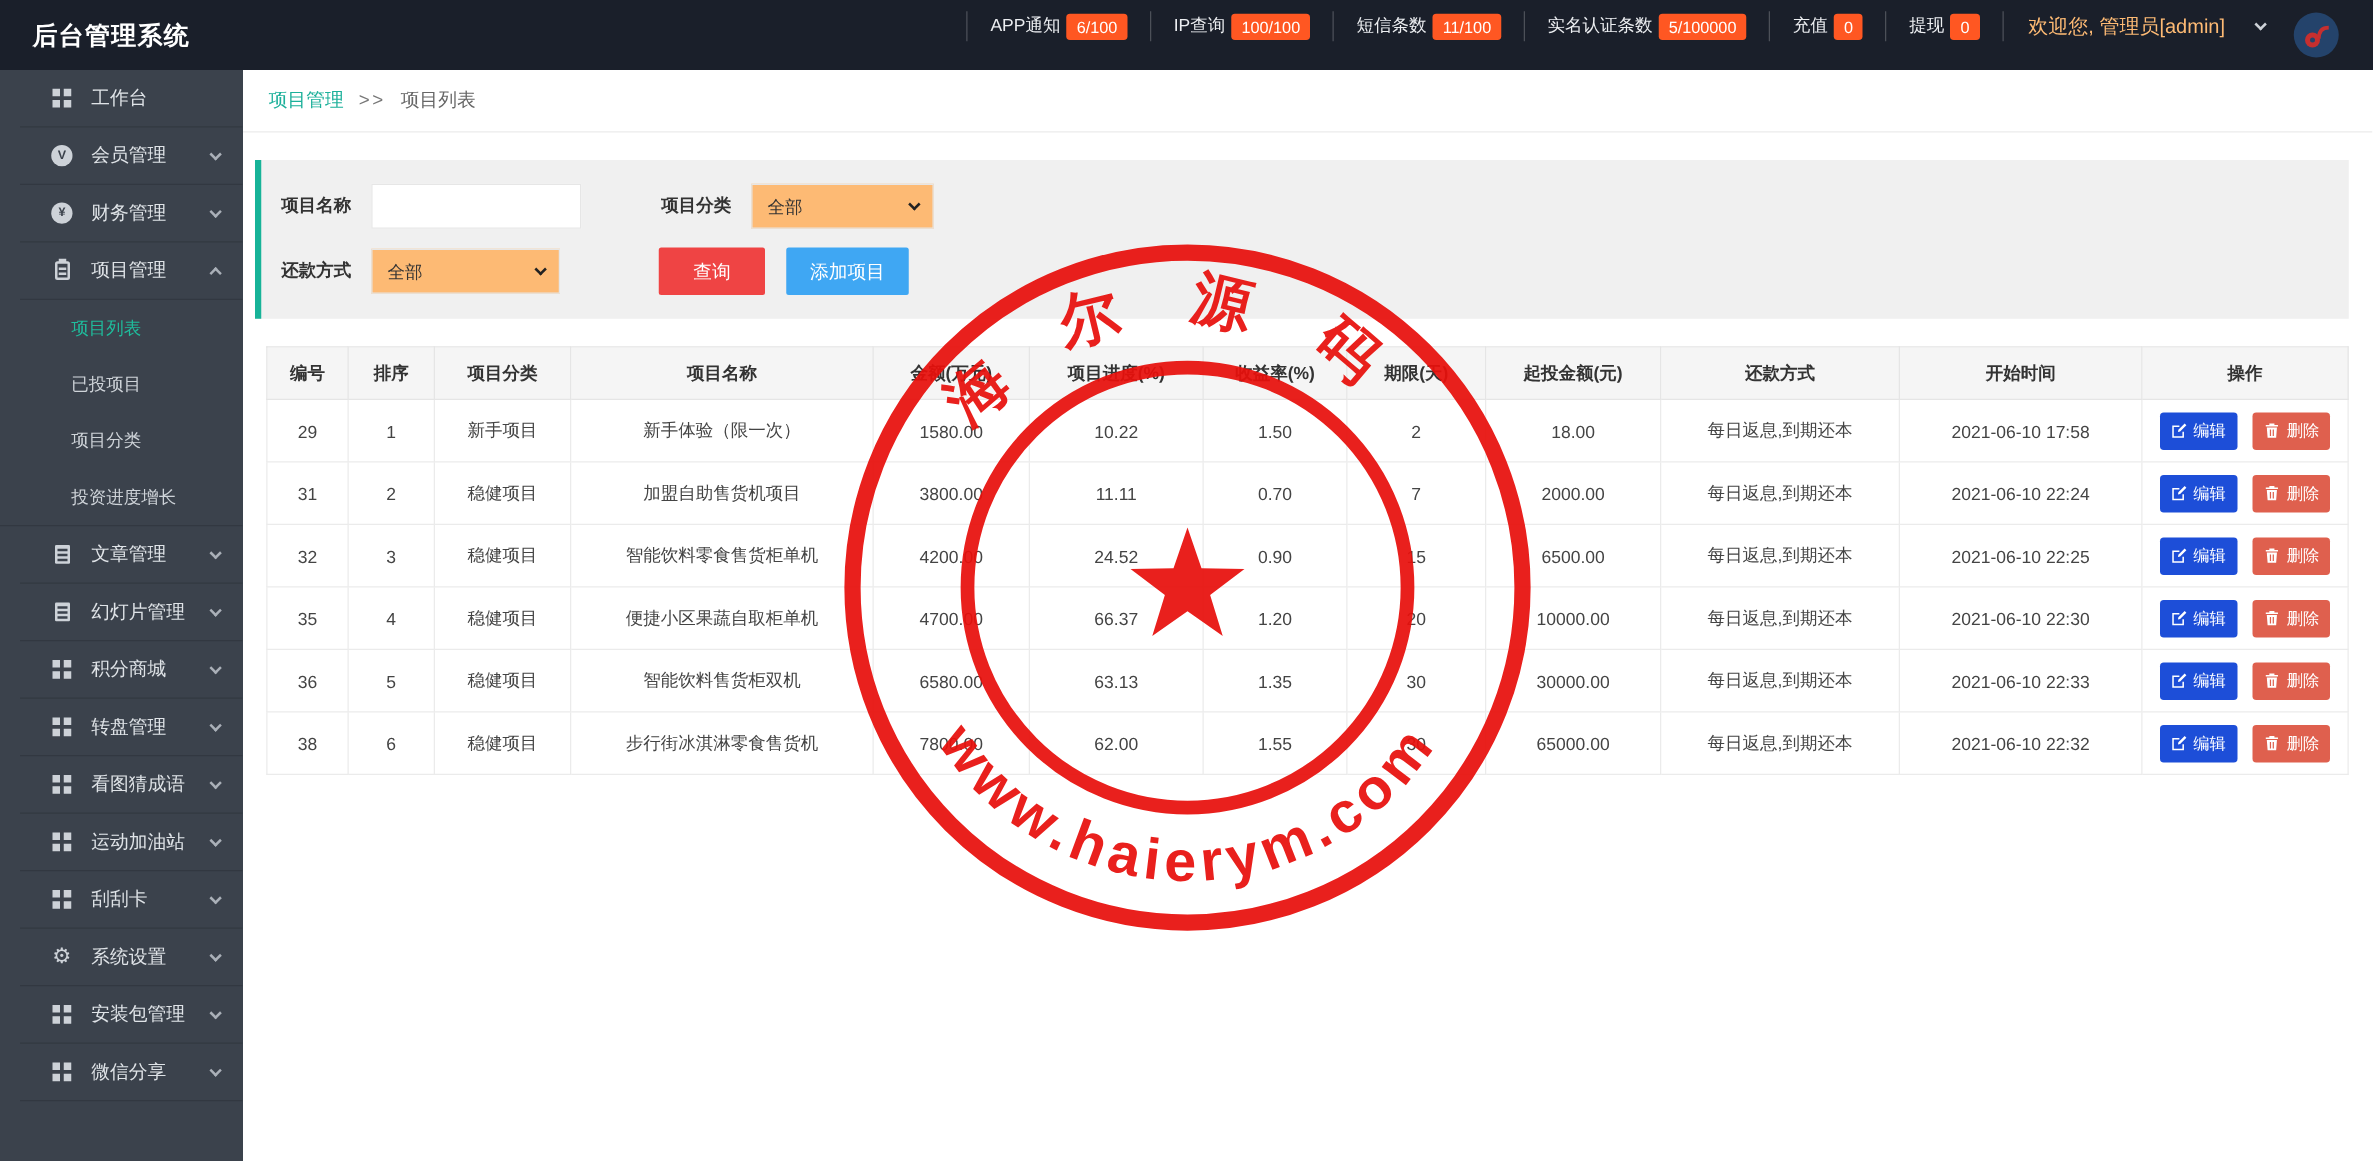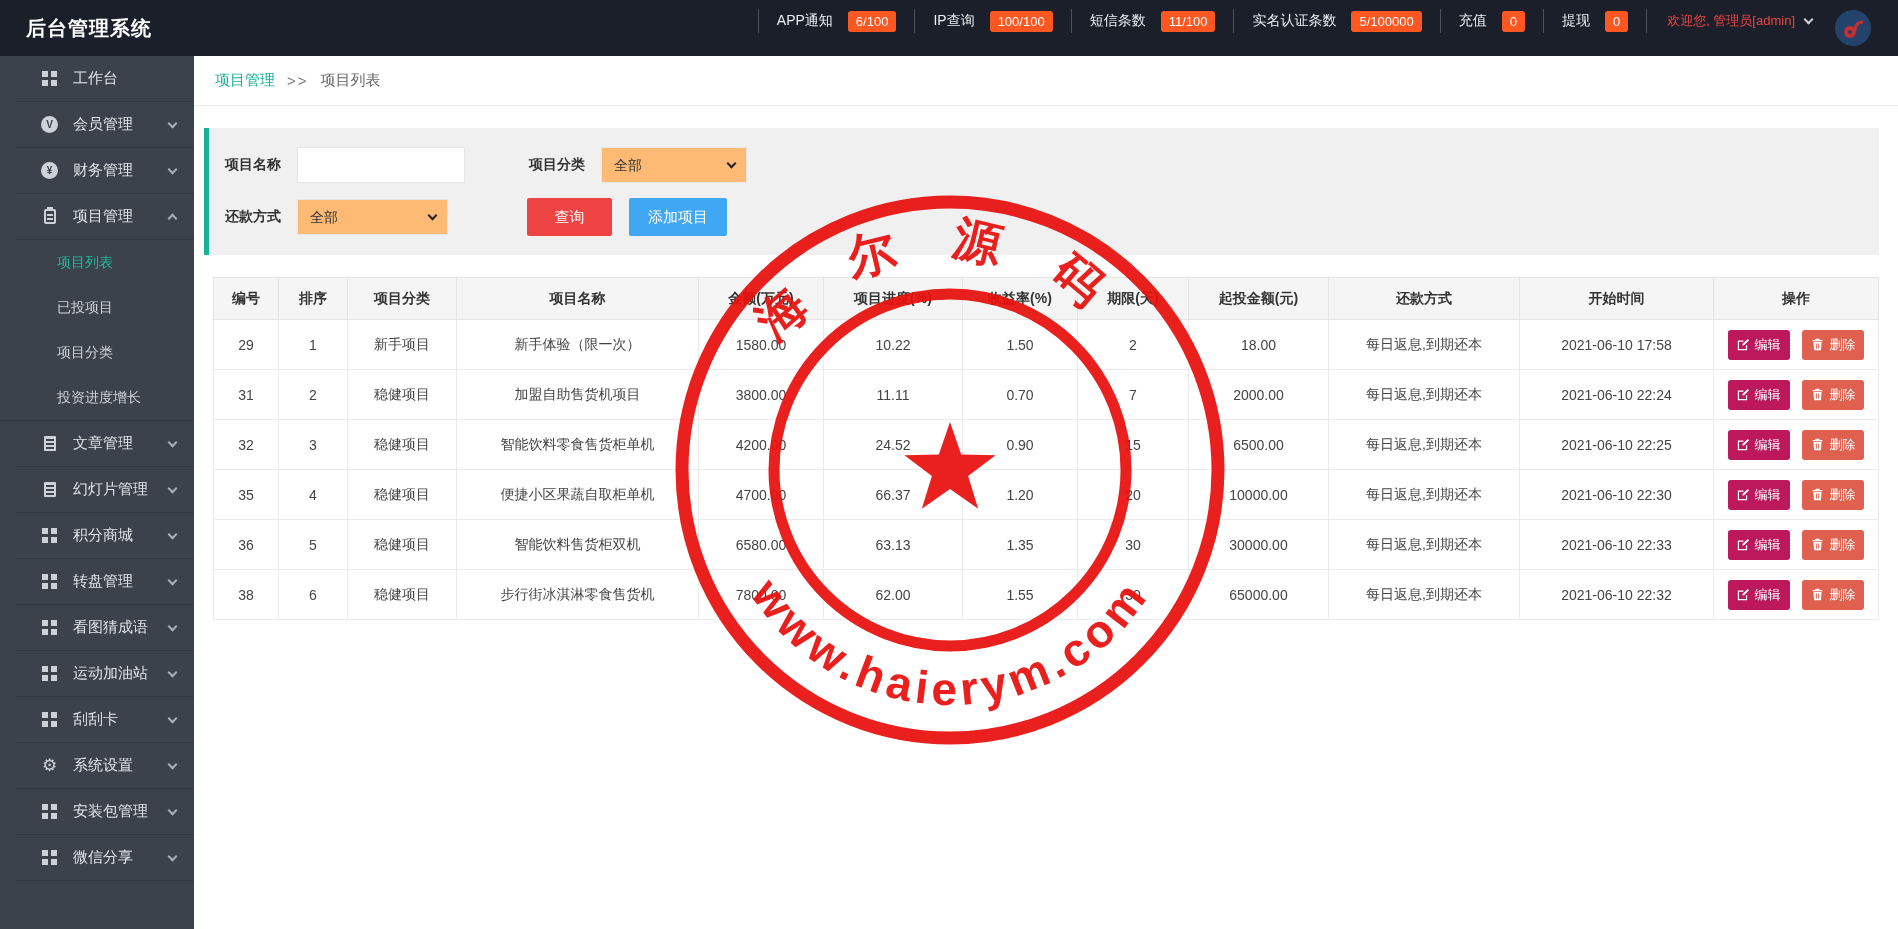--- a/index.html
+++ b/index.html
@@ -6,24 +6,24 @@
   html,body { width:1898px; height:929px; overflow:hidden; }
   body { font-family:"Liberation Sans","DejaVu Sans",sans-serif; background:#fff; color:#333; }
 
   
   .navbar { position:fixed; top:0; left:0; right:0; height:56px; background:#1a1f2a;
             display:flex; align-items:center; padding:0 26px; z-index:30; }
   .nav-title { color:#fff; font-size:20px; font-weight:bold; letter-spacing:1px; }
   .nav-right { margin-left:auto; display:flex; align-items:flex-start; }
   .nav-stat { display:flex; align-items:center; color:#eceef1; font-size:14px;
               padding:0 18px; height:24px; border-left:1px solid rgba(255,255,255,.22); cursor:pointer; }
-  .badge { margin-left:15px; background:#ff5722; color:#fff; font-size:13px; line-height:21px;
+  .badge { margin-left:5px; background:#ff5722; color:#fff; font-size:13px; line-height:21px;
            padding:0 8px; border-radius:3px; white-space:nowrap; }
-  .welcome { display:flex; align-items:center; color:#ef4444; font-size:13px;
-             padding:0 6px 0 20px; border-left:1px solid rgba(255,255,255,.22); height:24px; cursor:pointer; }
+  .welcome { display:flex; align-items:center; color:#fdba74; font-size:16px;
+             padding:0 6px 0 20px; border-left:1px solid rgba(255,255,255,.22); height:24px; cursor:pointer;gap:15px; }
   .chev { display:inline-block; width:7px; height:7px; border-right:2px solid #cdd2d8;
           border-bottom:2px solid #cdd2d8; transform:rotate(45deg); margin-left:10px; margin-top:-4px; }
   .avatar { margin-left:16px; cursor:pointer; }
 
   
   .sidebar { position:fixed; top:56px; left:0; bottom:0; width:194px; background:#3b424c; z-index:20; }
   .s-item { height:46px; display:flex; align-items:center; padding:0 18px 0 25px;
             color:#dfe3e7; font-size:15px; border-bottom:1px solid rgba(0,0,0,.14); cursor:pointer;margin-left:16px; }
   .s-item .lbl { margin-left:15px; }
   .s-item .chev2 { margin-left:auto; width:7px; height:7px; border-right:2px solid #aab0b8;
@@ -73,21 +73,21 @@
   
   .table-wrap { margin:22px 19px 0 19px; }
   table { border-collapse:collapse; table-layout:fixed; width:1665px; font-size:14px;border-radius:24px; }
   th { background:#f5f5f5; height:42px; font-weight:bold; color:#333;
        border:1px solid #e5e5e5; border-left:none; }
   th:first-child { border-left:1px solid #e5e5e5; }
   td { height:50px; text-align:center; color:#444; border:1px solid #ebebeb; border-left:none; background:#fff; }
   td:first-child { border-left:1px solid #ebebeb; }
   .btn-sm { display:inline-flex; align-items:center; gap:5px; height:30px; padding:0 9px; border:none;
             border-radius:3px; color:#fff; font-size:13px; cursor:pointer; }
-  .btn-edit { background:#be185d; }
+  .btn-edit { background:#1d4ed8; }
   .btn-del  { background:#df604e; margin-left:9px; }
 
   
   .stamp { position:absolute; left:650px; top:170px; width:600px; height:600px;
            z-index:50; pointer-events:none; opacity:.93; filter:blur(.4px); }
 </style>
 </head>
 <body>
 
 <div class="navbar">

